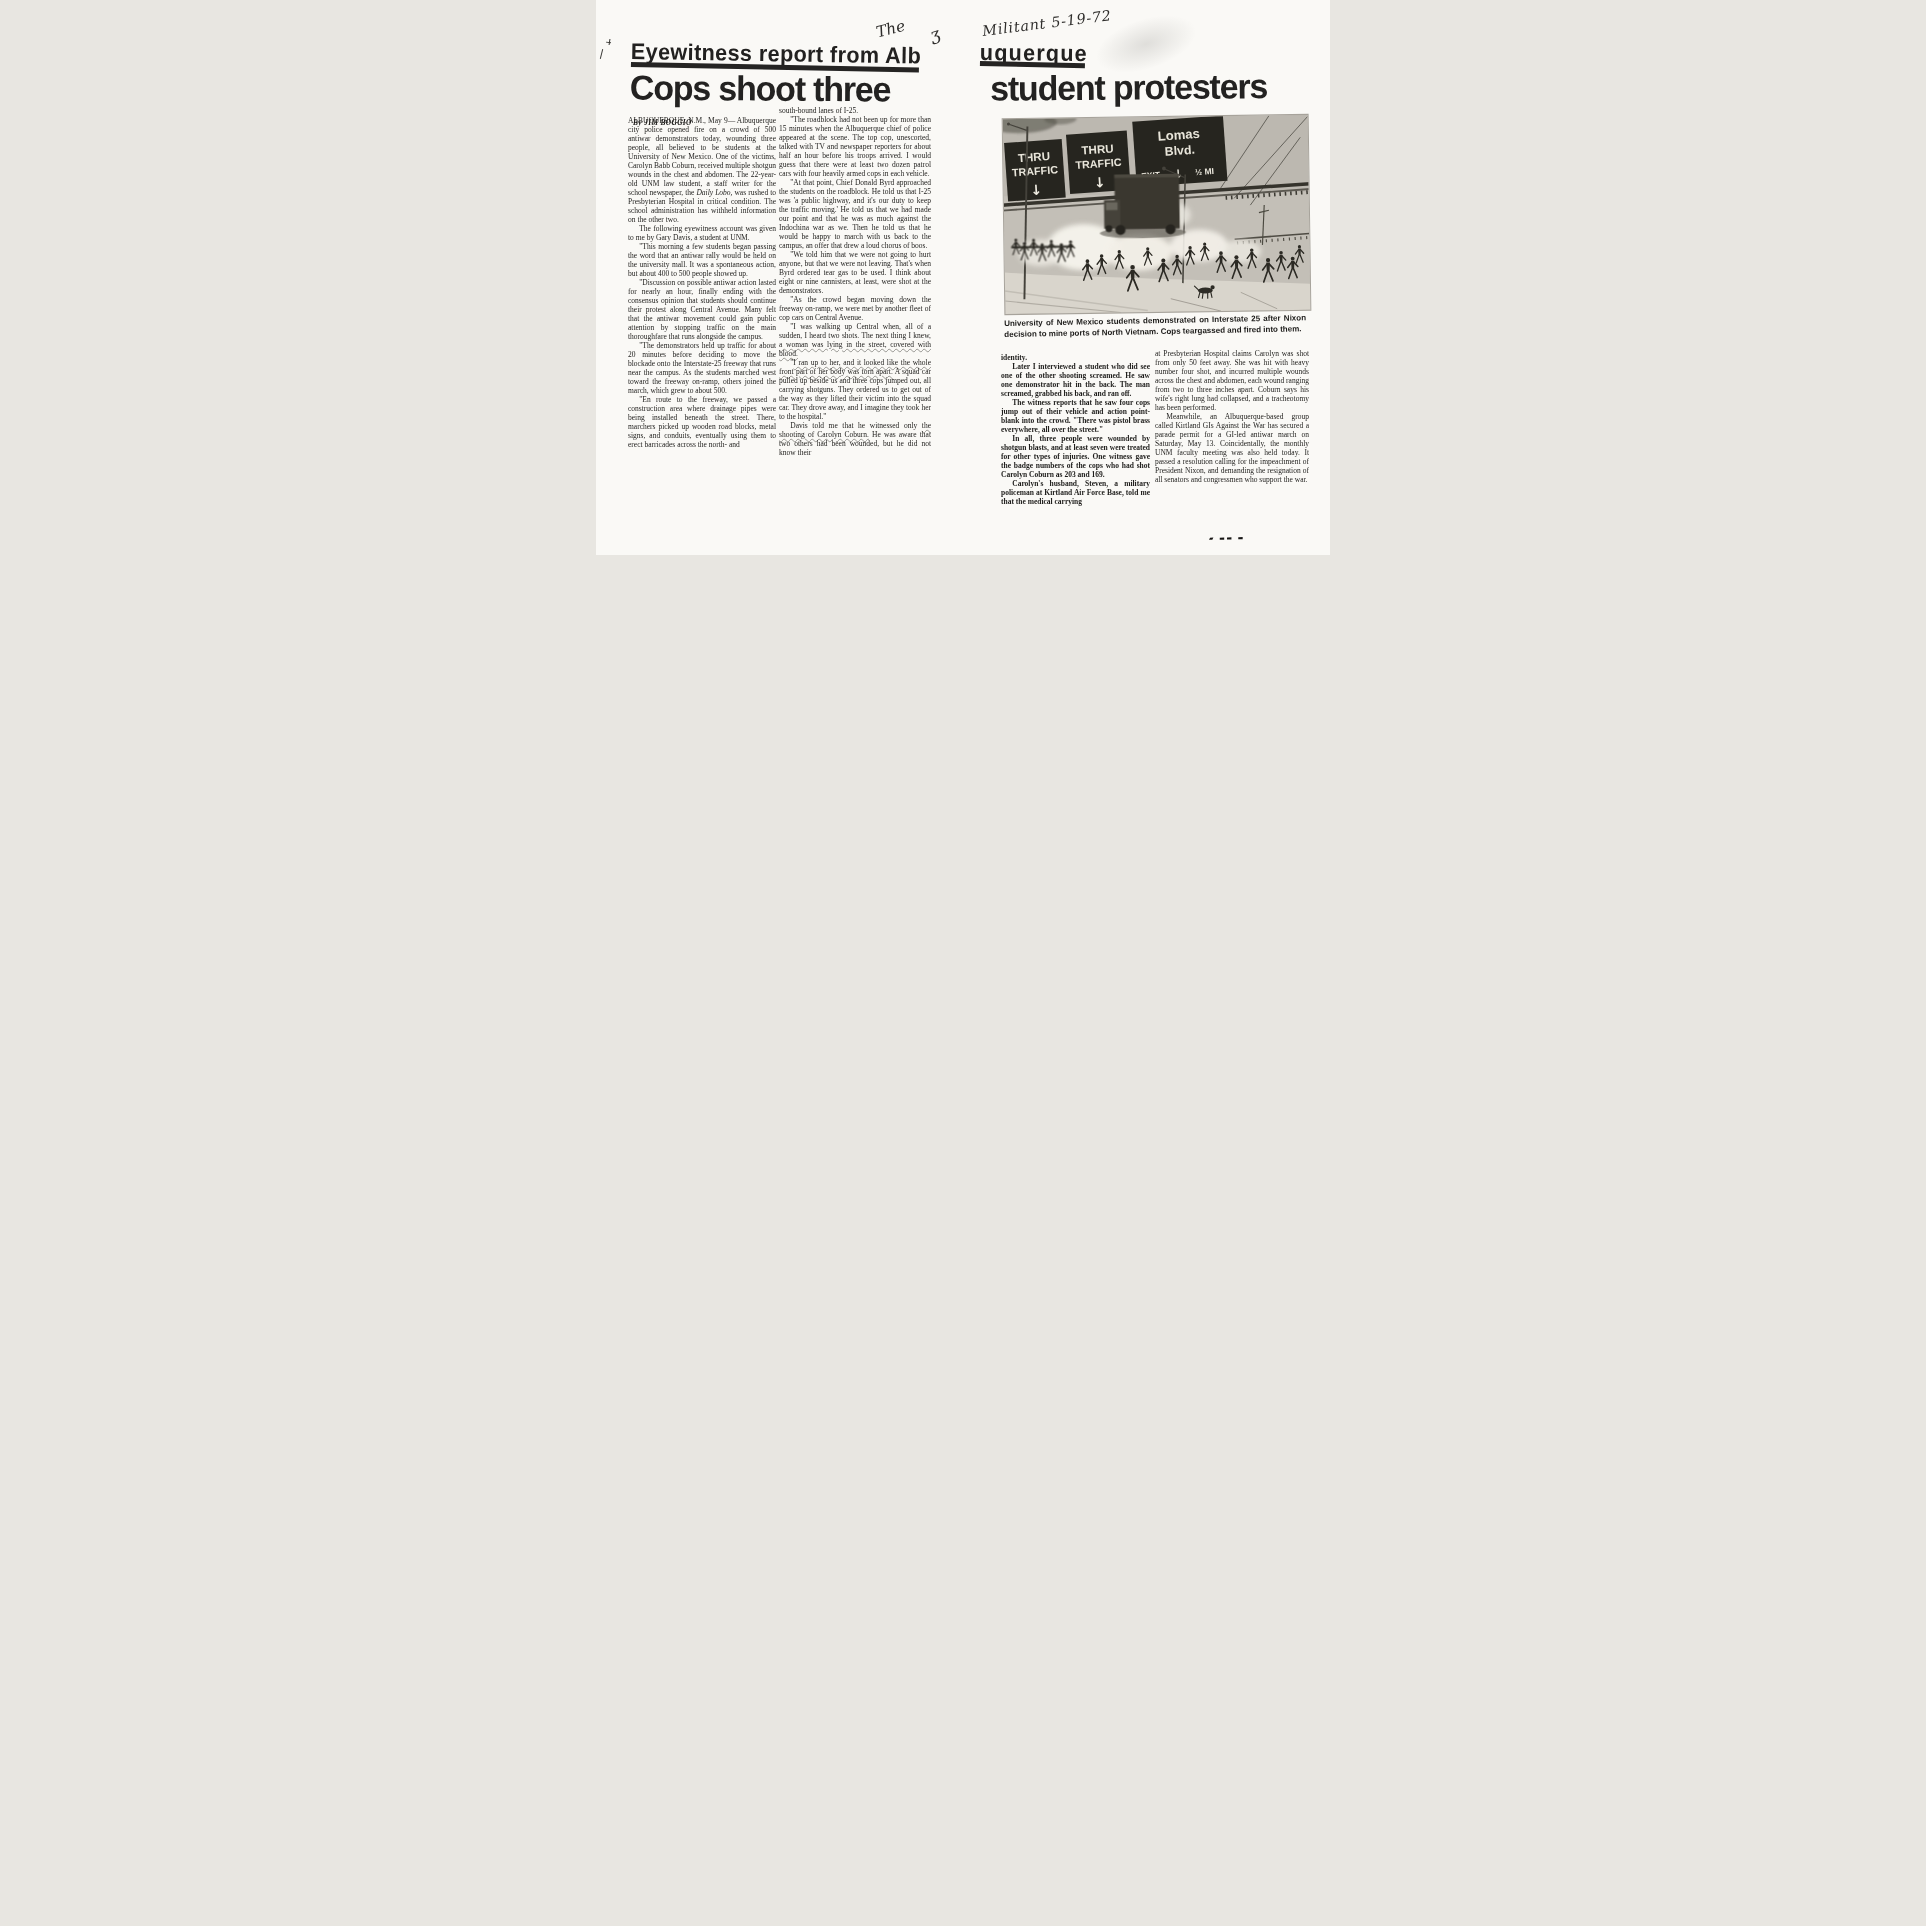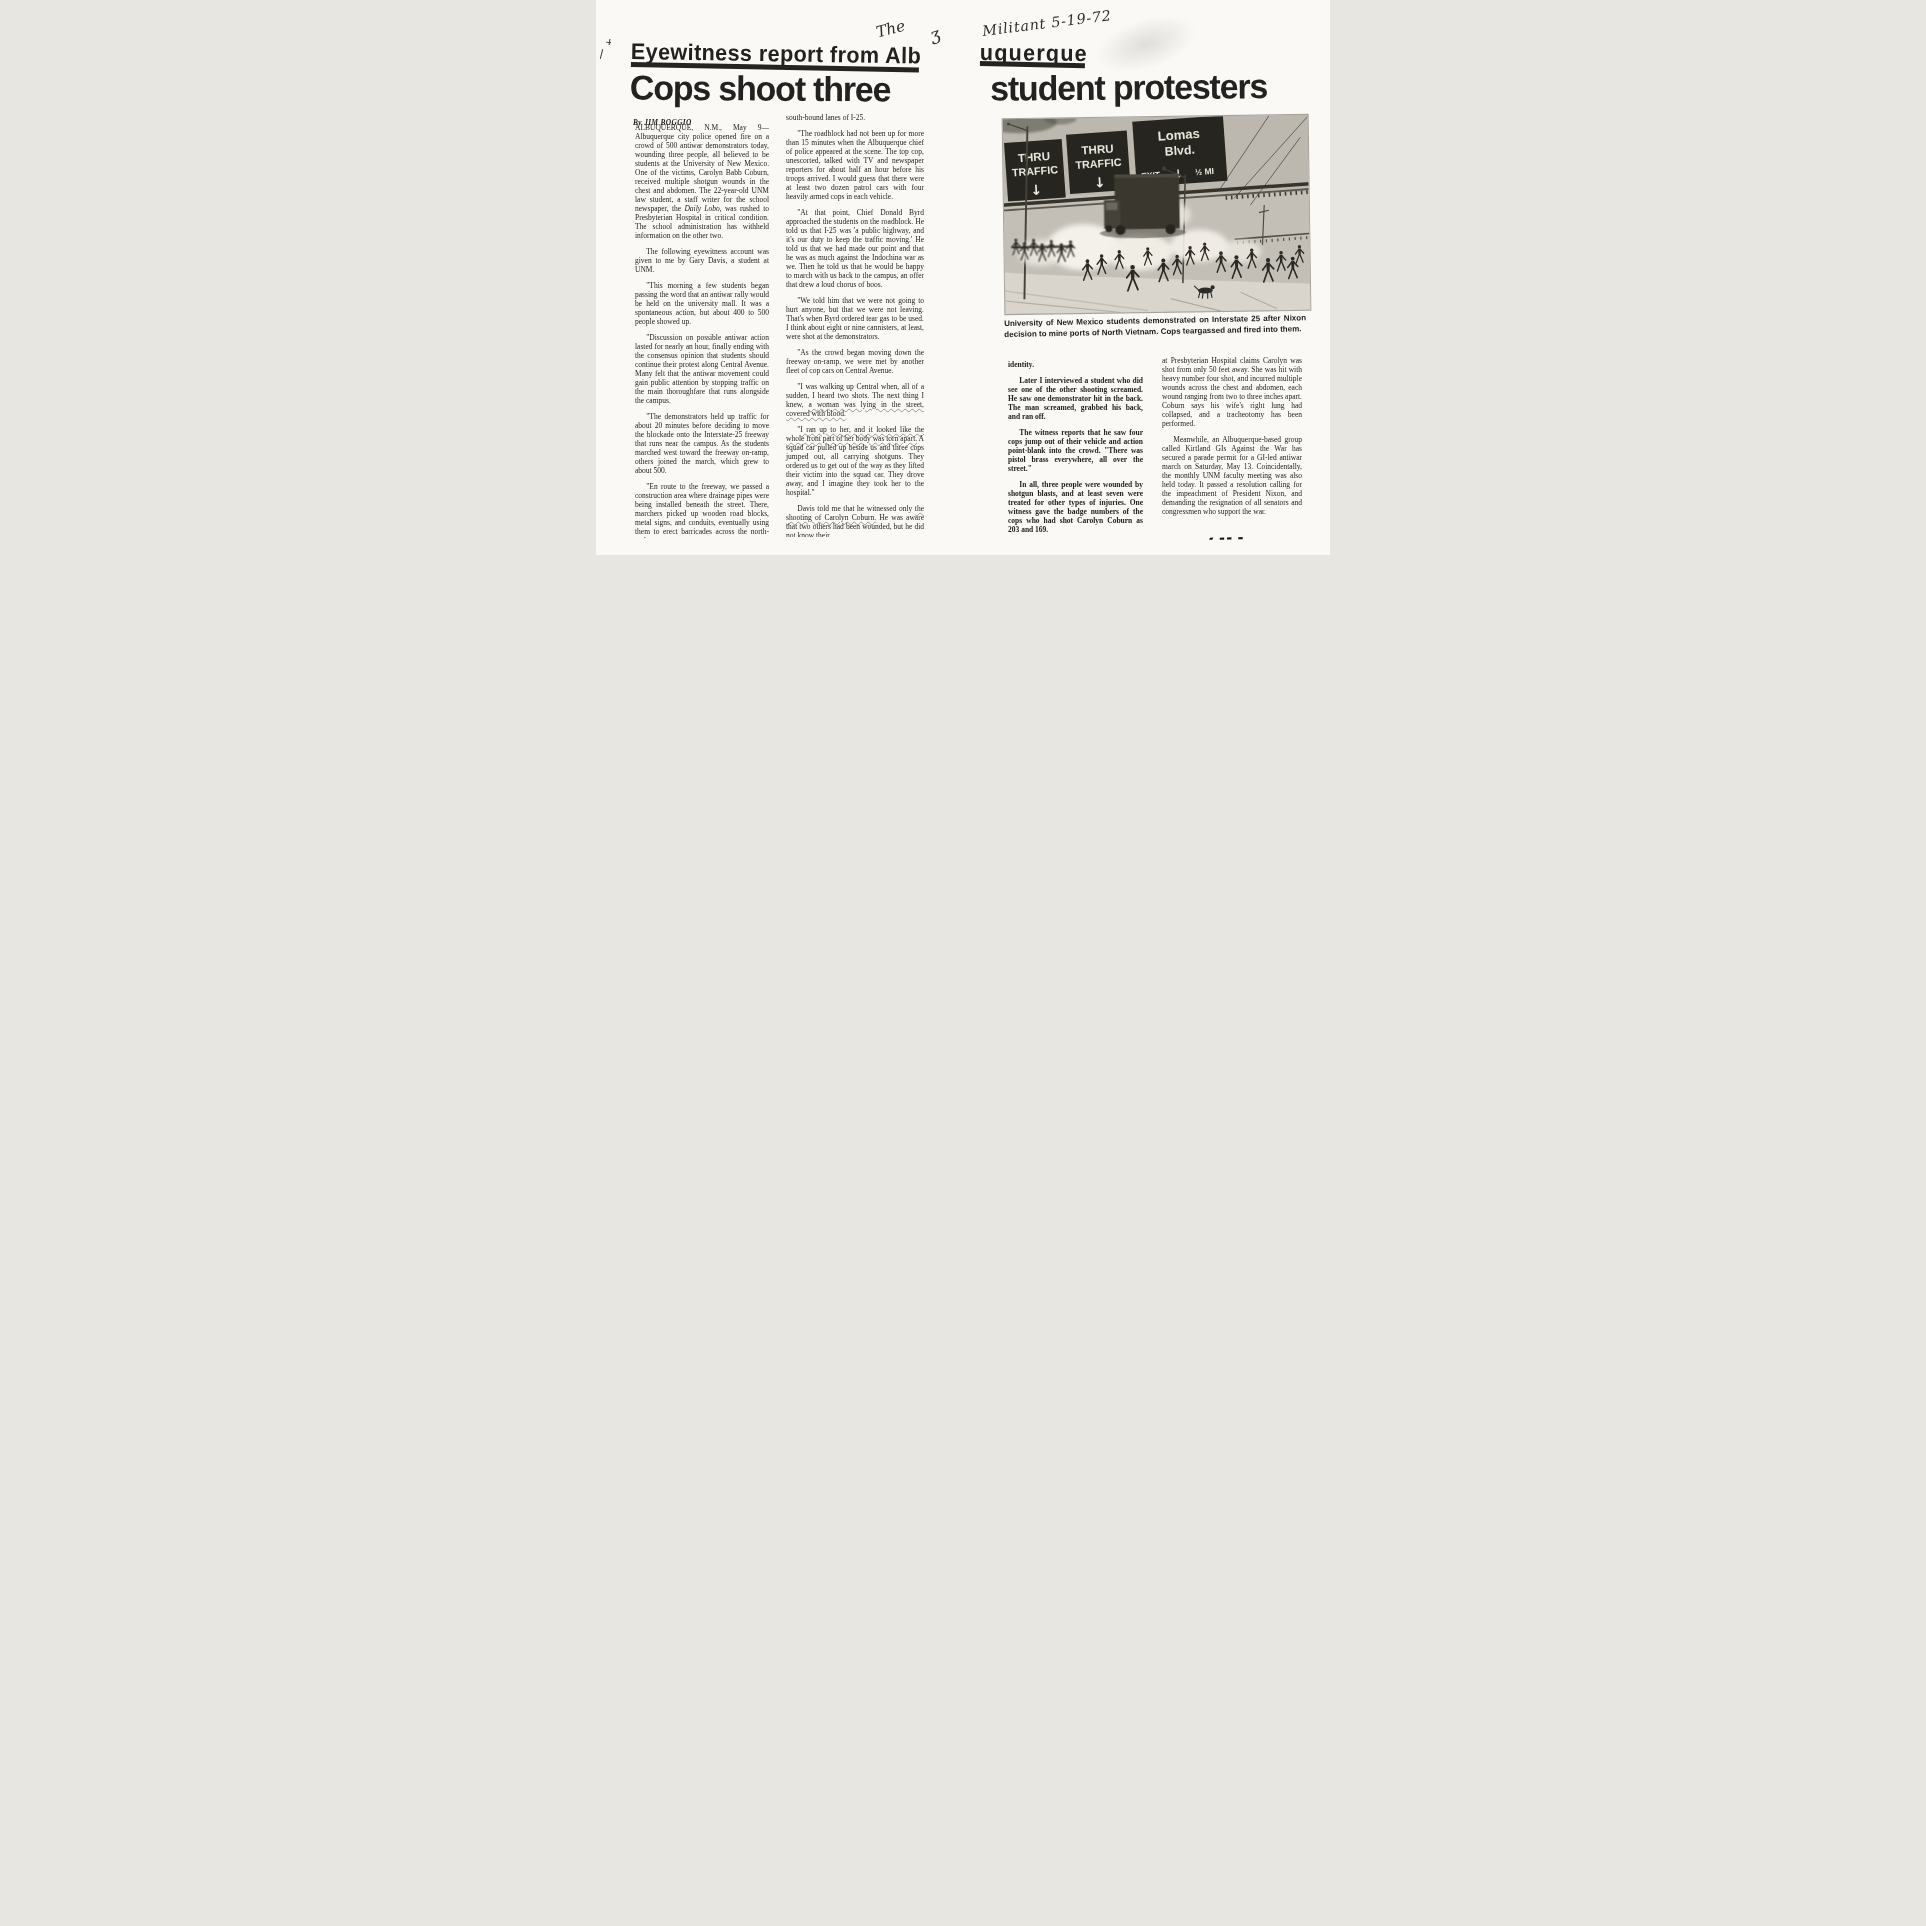--- a/index.html
+++ b/index.html
@@ -39,21 +39,21 @@
   }
   
   .byline{
     position:absolute;left:37px;top:106px;font-size:7.3px;font-weight:700;font-style:italic;
     font-family:"Liberation Serif",serif;letter-spacing:0.4px;margin-top:12px;
   }
   .col{
     position:absolute;text-align:justify;font-size:7.5px;line-height:9px;
     overflow:hidden;hyphens:auto;
   }
-  .col p{margin:7px;text-indent:1.5em;}
+  .col p{margin:0;text-indent:1.5em;}
   .col p.ni{text-indent:0;}
   .col1{left:32px;top:116px;width:148px;height:422px;}
   .col2{left:183px;top:106px;width:152px;height:431px;}
   .col3{left:405px;top:353px;width:149px;height:187px;font-weight:bold;}
   .col4{left:559px;top:349px;width:154px;height:187px;}
   .pencil{
     text-decoration:underline;
     text-decoration-style:wavy;
     text-decoration-color:rgba(80,78,72,.55);
     text-decoration-thickness:0.6px;

